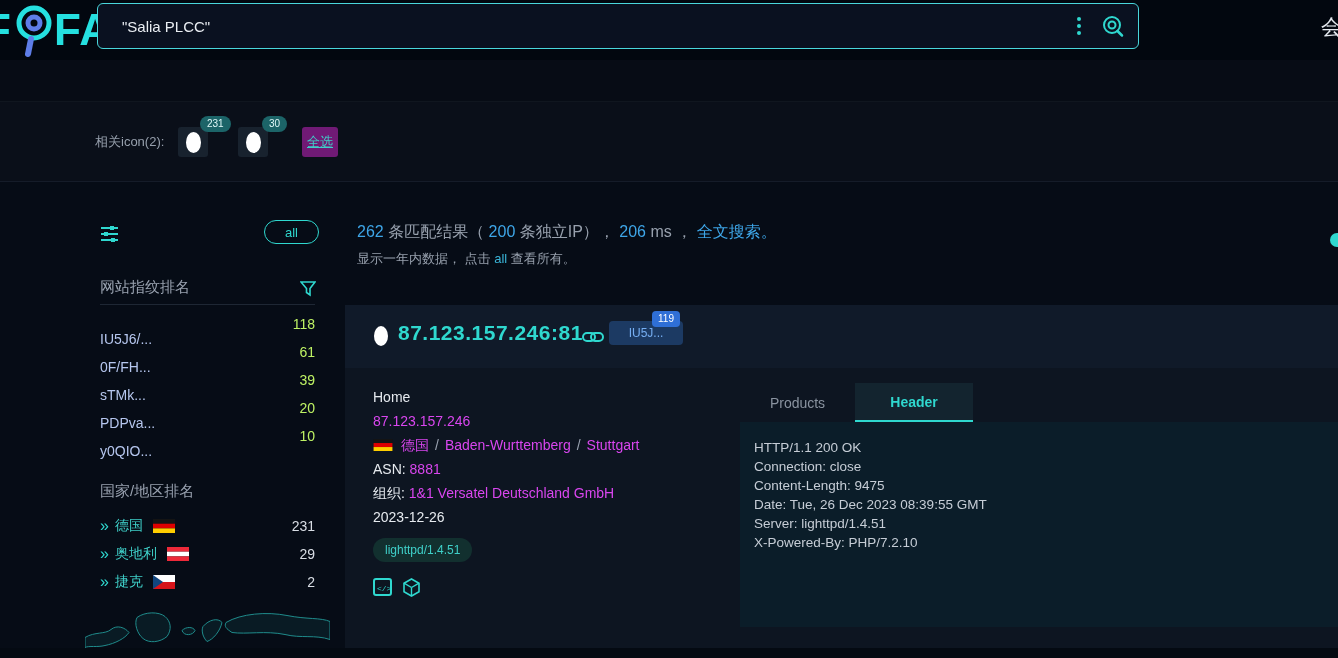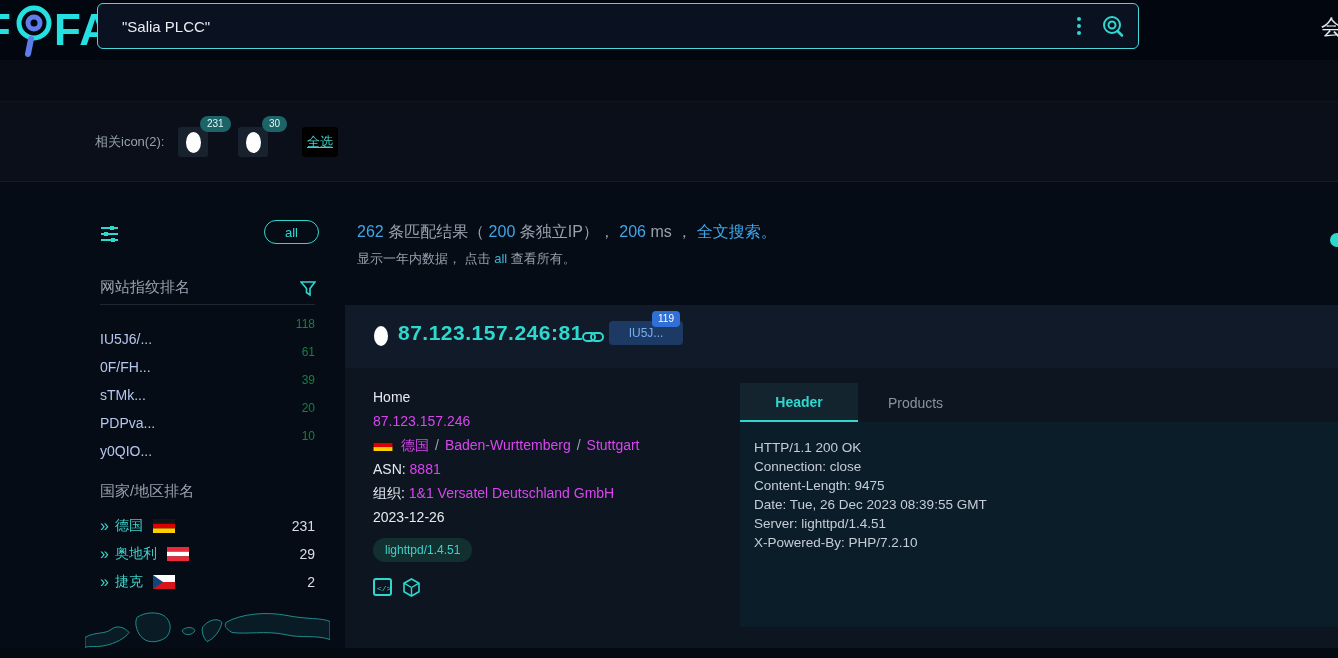--- a/index.html
+++ b/index.html
@@ -32,36 +32,36 @@
              border-bottom:1px solid #10161f; }
   .icon-row { position:absolute; left:0; top:102px; width:1338px; height:80px; background:#0a0f19;
               border-bottom:1px solid #151c29; }
   .icon-row .lbl { position:absolute; left:95px; top:0; height:80px; line-height:80px;
                    font-size:13px; color:#97a0ad; }
   .fav-tile { position:absolute; top:25px; width:30px; height:30px; background:#18222e;
               border-radius:3px; display:flex; align-items:center; justify-content:center; cursor:pointer; }
   .fav-oval { width:15px; height:21px; background:#ffffff; border-radius:50%; }
   .fav-badge { position:absolute; top:14px; height:16px; line-height:16px; padding:0 7px;
                border-radius:8px; background:#1c6468; color:#dff7f7; font-size:10px; }
-  .selectall { position:absolute; left:302px; top:25px; width:36px; height:30px; background:#000000;
+  .selectall { position:absolute; left:302px; top:25px; width:36px; height:30px; background:#701a75;
                border-radius:3px; display:flex; align-items:center; justify-content:center;
                font-size:13px; color:#3fd0c9; text-decoration:underline; cursor:pointer; }
 
   
   .sliders-icon { position:absolute; left:100px; top:224px; cursor:pointer; }
   .all-pill { position:absolute; left:264px; top:220px; width:55px; height:24px;
               border:1px solid #2fd8cf; border-radius:12px; color:#2fd8cf; font-size:13px;
               display:flex; align-items:center; justify-content:center; cursor:pointer; }
   .sec-head { position:absolute; left:100px; width:215px; font-size:15px; color:#9aa3b1; }
   .funnel { position:absolute; left:300px; cursor:pointer; }
   .sec-divider { position:absolute; left:100px; width:215px; height:1px; background:#1e2734; }
   .fp-row { position:absolute; left:100px; width:215px; height:28px; display:flex;
             align-items:center; justify-content:space-between; cursor:pointer; }
   .fp-row .name { font-size:14px; color:#b6c7ef;margin-top:29px; }
-  .fp-row .cnt { font-size:12px; color:#15803d; }
+  .fp-row .cnt { font-size:14px; color:#bef264; }
   .cy-row { position:absolute; left:100px; width:215px; height:28px; display:flex;
             align-items:center; cursor:pointer; }
   .cy-row .chev { color:#2fd8cf; font-size:16px; margin-right:8px; letter-spacing:-2px; }
   .cy-row .name { font-size:14px; color:#3fd0c9; margin-right:10px; }
   .cy-row .flag { width:22px; height:14px; display:inline-block; }
   .cy-row .cnt { margin-left:auto; font-size:14px; color:#d9dee5; }
   .worldmap { position:absolute; left:85px; top:607px; width:245px; height:51px; }
 
   
   .summary1 { position:absolute; left:357px; top:222px; font-size:16px; color:#97a0ad; }
@@ -289,22 +289,22 @@
       </svg>
       <svg width="19" height="19" viewBox="0 0 19 19">
         <polygon points="9.5,1 17,5.2 17,13.8 9.5,18 2,13.8 2,5.2" fill="none" stroke="#2fd8cf" stroke-width="1.6"></polygon>
         <line x1="2" y1="5.2" x2="9.5" y2="9.5" stroke="#2fd8cf" stroke-width="1.4"></line>
         <line x1="17" y1="5.2" x2="9.5" y2="9.5" stroke="#2fd8cf" stroke-width="1.4"></line>
         <line x1="9.5" y1="9.5" x2="9.5" y2="18" stroke="#2fd8cf" stroke-width="1.4"></line>
       </svg>
     </div>
 
     <div class="tabs">
+      <div class="tab inactive">Products</div>
       <div class="tab active">Header</div>
-      <div class="tab inactive">Products</div>
     </div>
     <div class="tab-panel">
       <div class="hline">HTTP/1.1 200 OK</div>
       <div class="hline">Connection: close</div>
       <div class="hline">Content-Length: 9475</div>
       <div class="hline">Date: Tue, 26 Dec 2023 08:39:55 GMT</div>
       <div class="hline">Server: lighttpd/1.4.51</div>
       <div class="hline">X-Powered-By: PHP/7.2.10</div>
     </div>
   </div>

